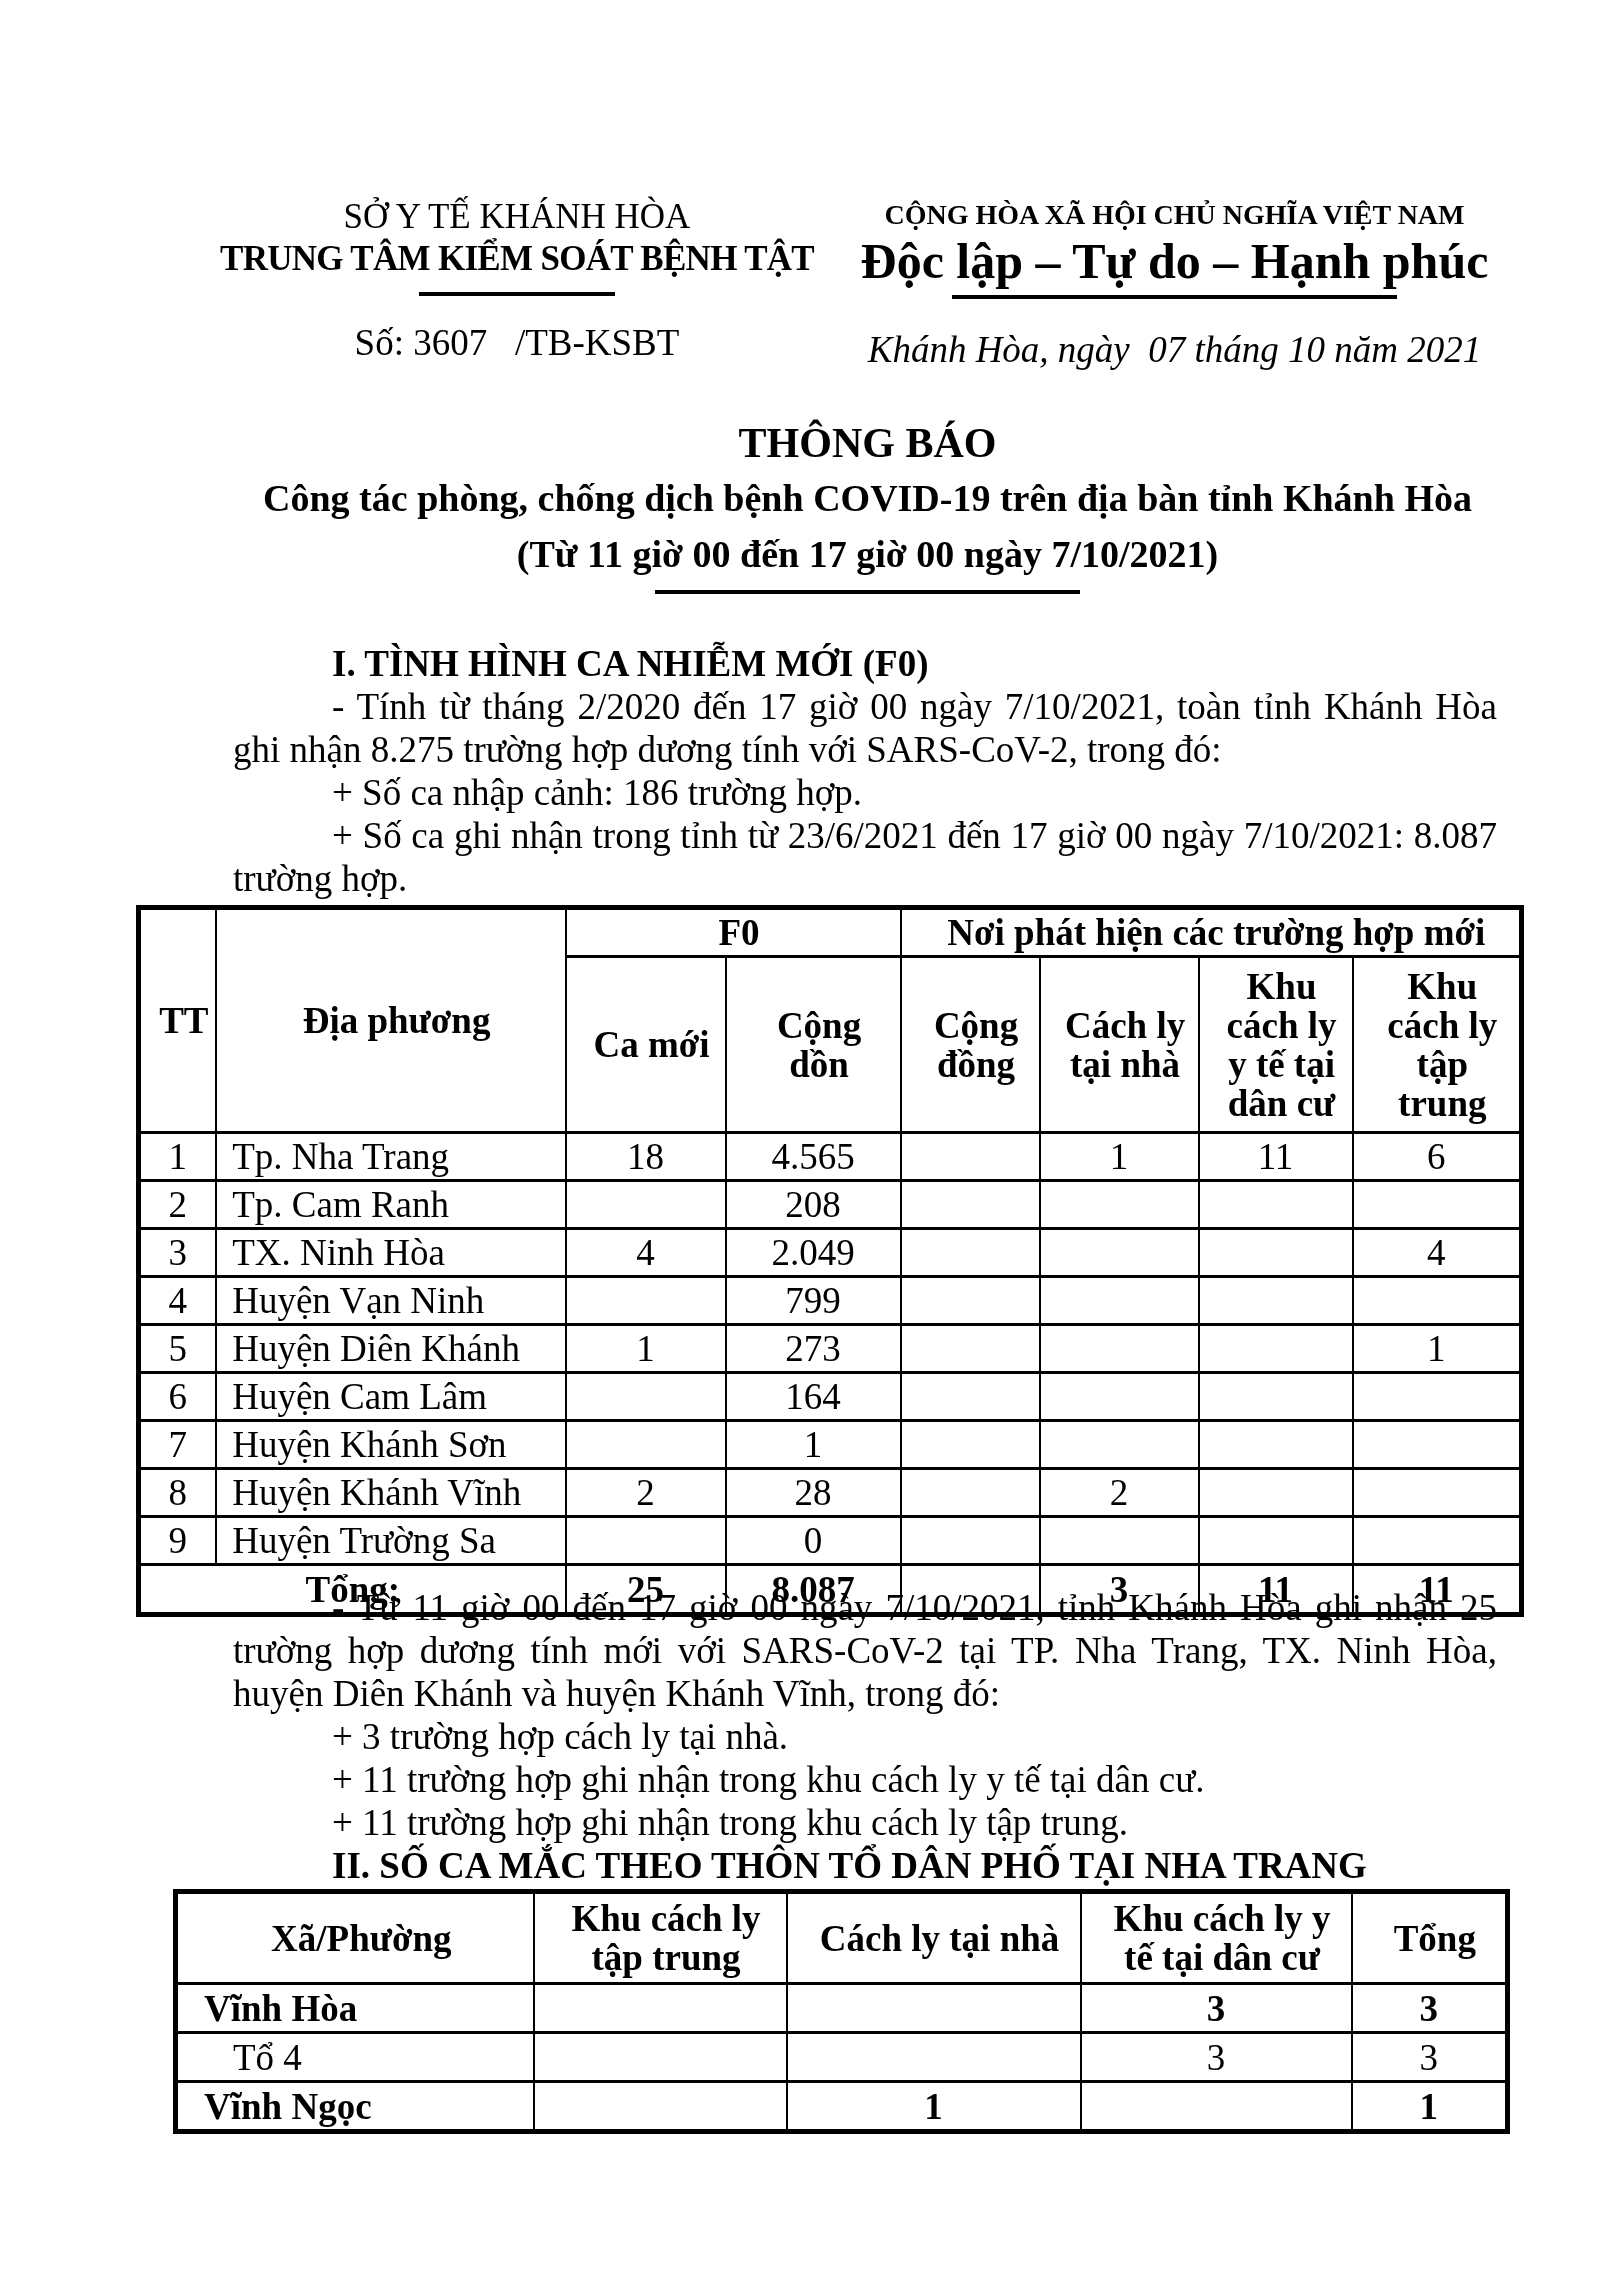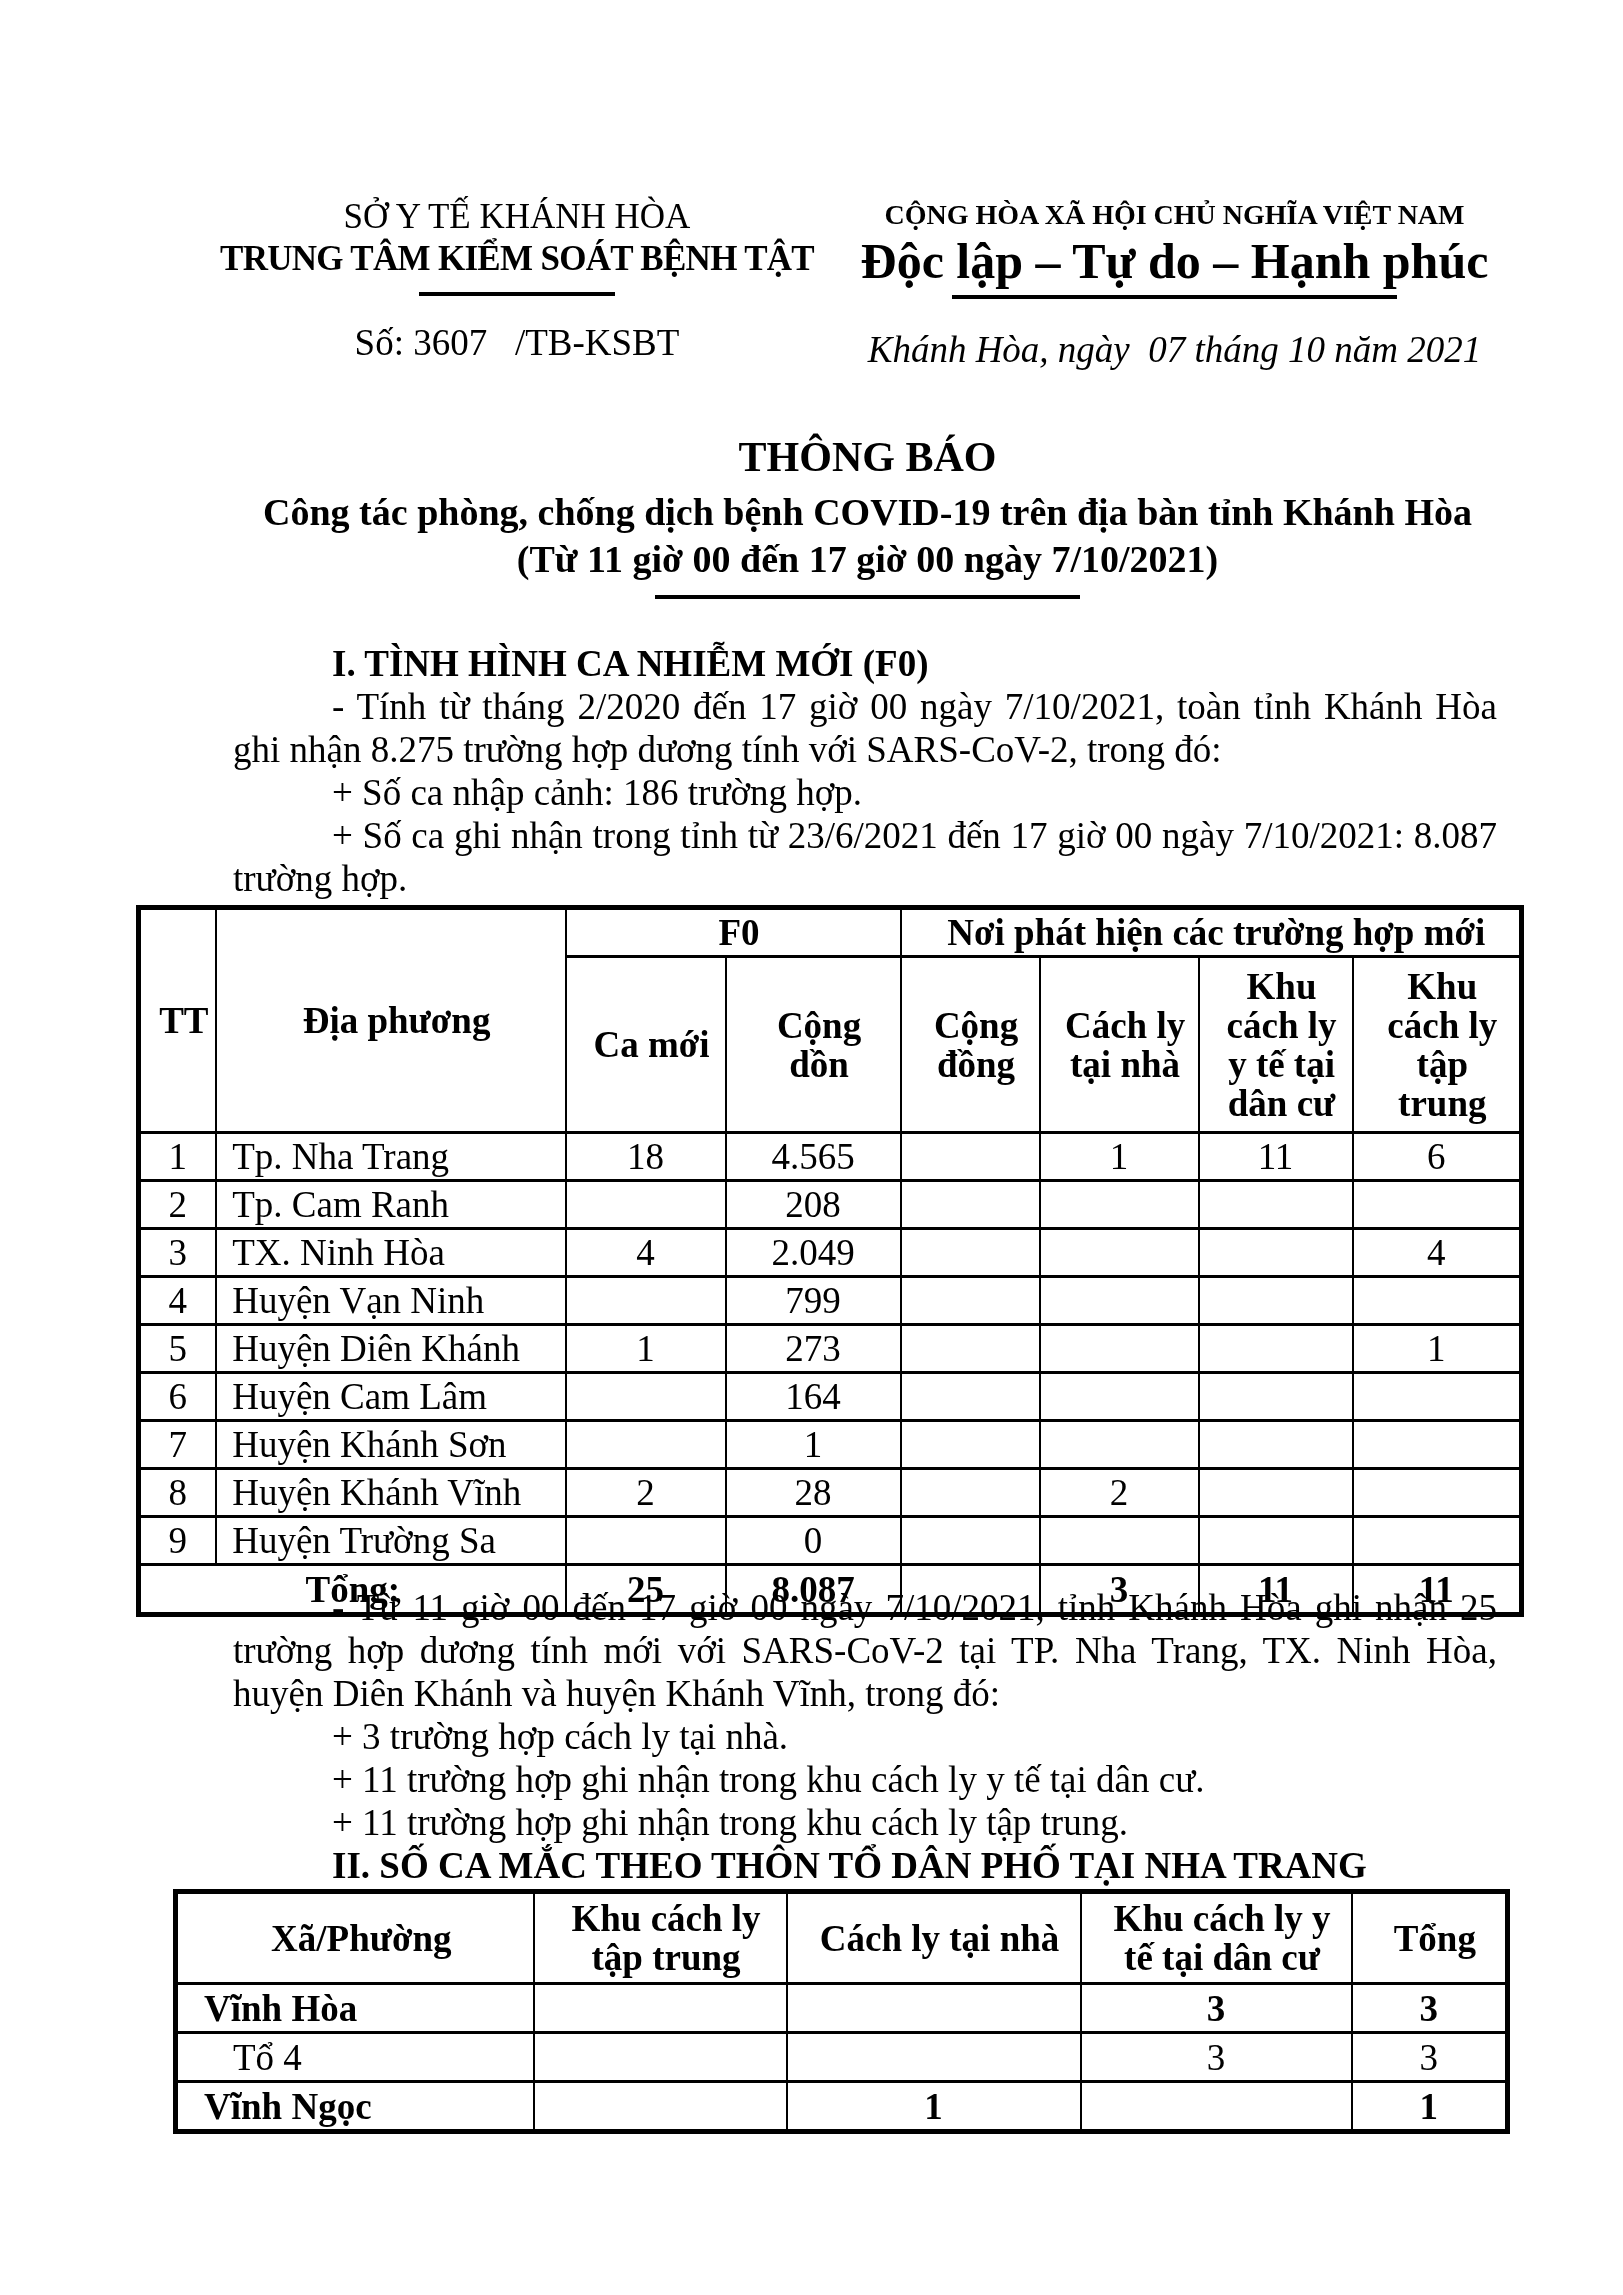--- a/index.html
+++ b/index.html
@@ -27,26 +27,26 @@
     position:absolute; top:194px; left:818px; width:713px;
     text-align:center;
   }
   .nat-line1 { font-weight:bold; font-size:28px; line-height:41px; white-space:nowrap; }
   .nat-line2 { font-weight:bold; font-size:50px; line-height:42px; margin-top:5.2px; white-space:nowrap; }
   .rule-right { width:445px; border-top:4.6px solid #000; margin:13px auto 0 auto; }
   .date-line { margin-top:29px; font-style:italic; font-size:37px; white-space:pre-wrap; }
 
   
   .title-block {
-    position:absolute; top:434px; left:233px; width:1269px;
+    position:absolute; top:420px; left:233px; width:1269px;
     text-align:center; font-weight:bold;
   }
   .title-1 { font-size:42px; line-height:46px; }
   .title-2 { font-size:38px; line-height:42px; margin-top:10.5px; white-space:nowrap; }
-  .title-3 { font-size:38px; line-height:42px; margin-top:5px; }
+  .title-3 { font-size:38px; line-height:42px; margin-top:14px; }
   .rule-title { width:425px; border-top:4.6px solid #000; margin:15.7px auto 0 auto; }
 
   
   .bodyblock {
     font-size:37px; line-height:43px; text-align:justify;
   }
   .bodyblock p { margin:0; text-indent:99px; }
   .sec1 { position:absolute; top:642px; left:233px; width:1264px; }
   .sec2 { position:absolute; top:1586px; left:233px; width:1264px; }
   .sec-heading { font-weight:bold; text-align:left; }

